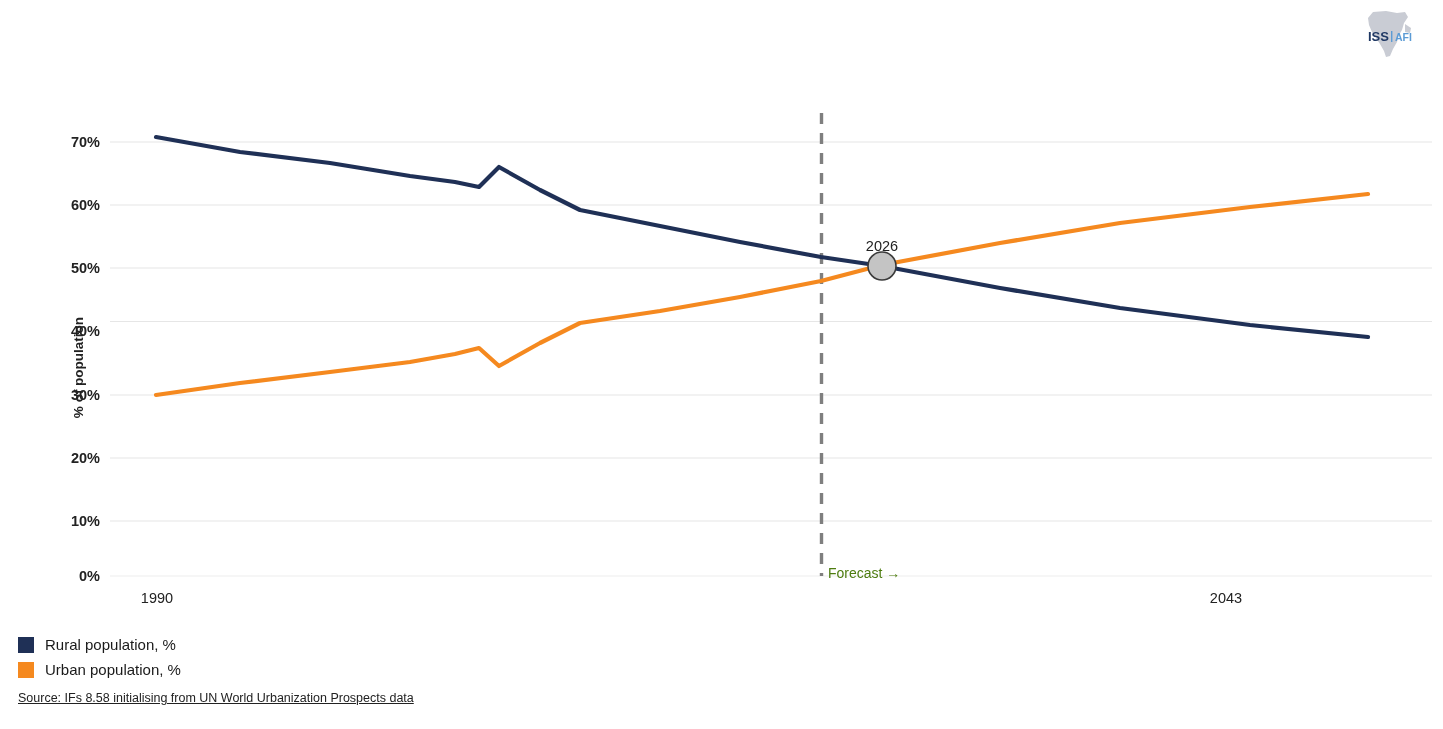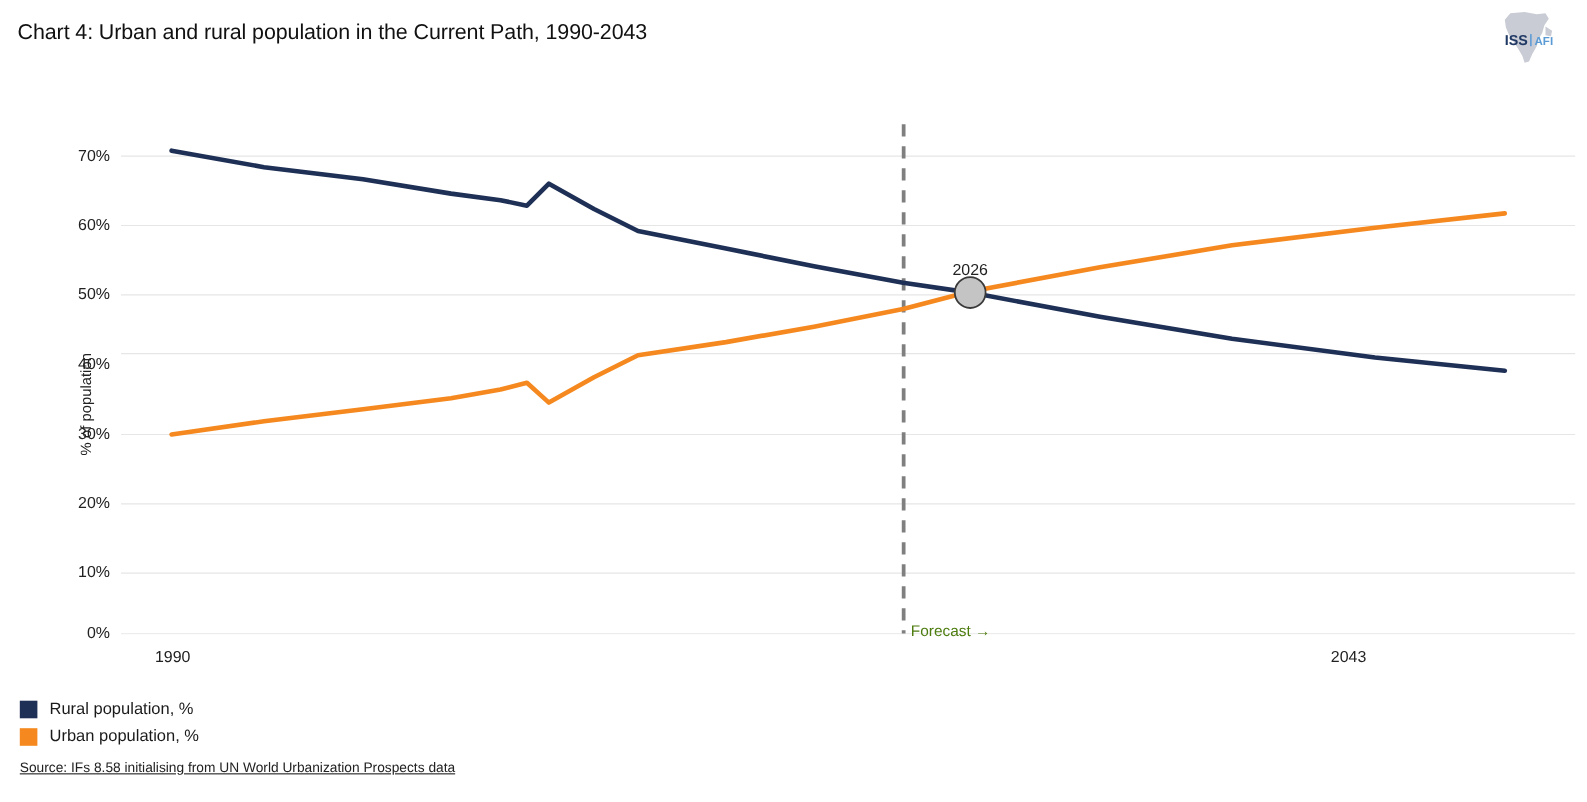--- a/index.html
+++ b/index.html
@@ -59,20 +59,21 @@
     color: #222222;
     transform: translateY(-50%);
     white-space: nowrap;
   }
   .ytick-layer {
     position: absolute;
     left: 40px;
     top: 0;
     width: 60px;
     height: 729px;
+    font-weight: bold;
   }
   .yaxis-title {
     position: absolute;
     left: -32px;
     top: 360px;
     font-size: 13.5px;
     color: #222222;
     transform: rotate(-90deg);
     transform-origin: center center;
     white-space: nowrap;
@@ -136,21 +137,20 @@
     color: #222222;
     white-space: nowrap;
     text-decoration: underline;
   }
 </style>
 </head>
 <body>
 
 <div id="page">
 
-  <div class="chart-title">Chart 4: Urban and rural population in the Current Path, 1990-2043</div>
 
   <div class="logo-wrap">
     <svg width="70" height="52" viewBox="0 0 70 52" aria-hidden="true">
       <g>
         <path d="M18 4 L31 3 L42 5 L50 4 L53 9 L49 15 L47 22 L44 27 L42 34 L38 41 L35 48 L31 49 L29 43 L25 36 L21 30 L17 24 L14 17 L13 10 Z" fill="#c9ccd4"></path>
         <path d="M50 16 L56 20 L55 25 L50 24 Z" fill="#c9ccd4"></path>
       </g>
       <text x="13" y="33" font-family="Liberation Sans, sans-serif" font-size="13" font-weight="bold" fill="#1f3864">ISS</text>
       <rect x="36" y="23" width="1.4" height="11" fill="#5b9bd5"></rect>
       <text x="40" y="33" font-family="Liberation Sans, sans-serif" font-size="10.5" font-weight="bold" fill="#5b9bd5">AFI</text>

